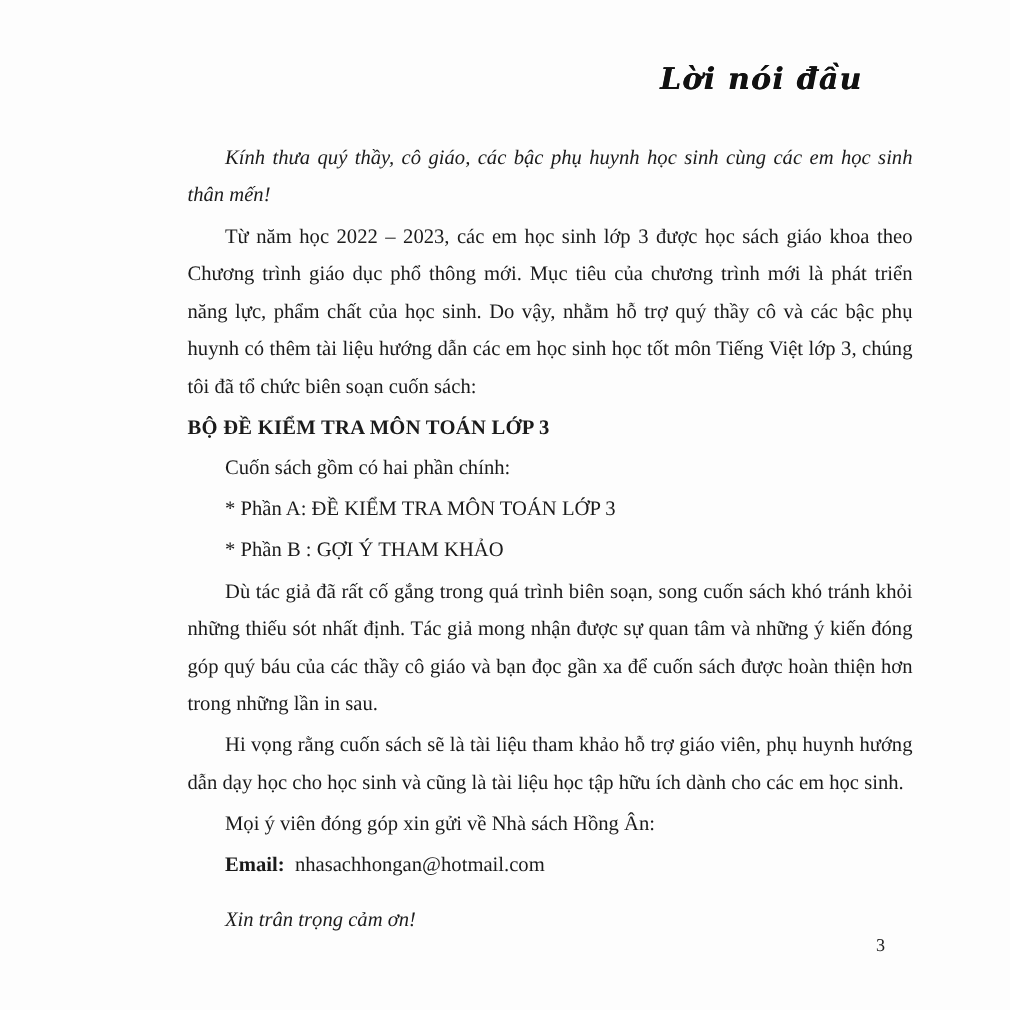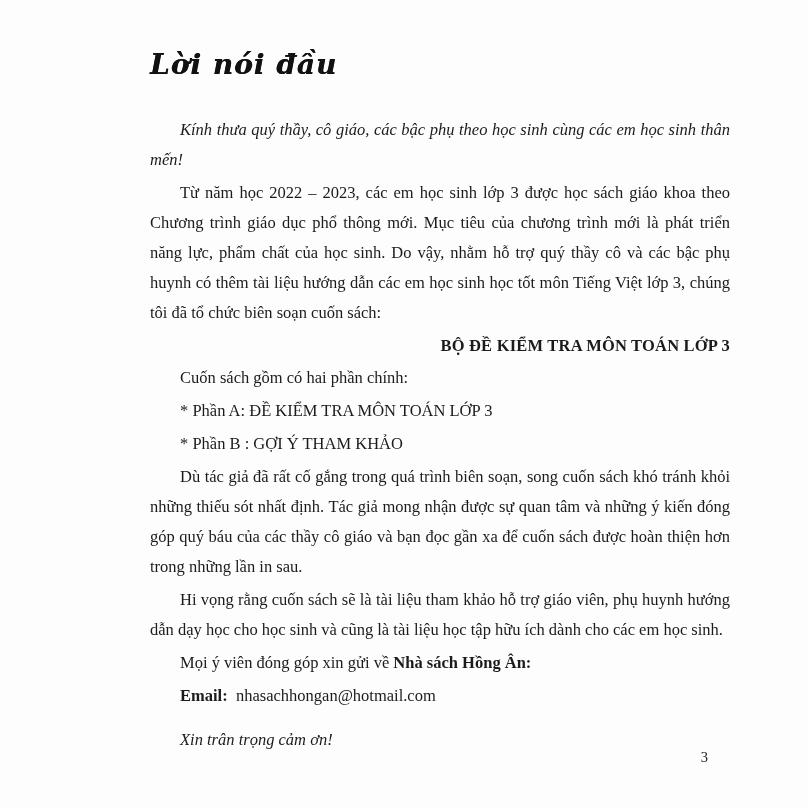--- a/index.html
+++ b/index.html
@@ -16,25 +16,25 @@
   }
   .page {
     position: relative;
     width: 808px;
     height: 808px;
     box-sizing: border-box;
     padding: 30px 78px 0 150px;
     background: #fdfdfd;
   }
   .title {
-    text-align: left;
+    text-align: right;
     font-family: "DejaVu Serif", serif;
     font-style: italic;
     font-weight: bold;
-    font-size: 28px;
+    font-size: 24px;
     letter-spacing: 1px;
     color: #111;
     margin: 18px 0 0 0;
     padding-right: 40px;
     text-shadow: 0.3px 0 0 #111;
   }
   .body-text {
     margin-top: 34px;
     font-size: 16.5px;
     line-height: 1.82;
@@ -49,21 +49,21 @@
     text-indent: 30px;
   }
   .italic {
     font-style: italic;
   }
   .bold {
     font-weight: bold;
     font-family: Liberation Serif, serif;
   }
   .center-bold {
-    text-align: right;
+    text-align: left;
     font-weight: bold;
     font-size: 16.5px;
     letter-spacing: 0.2px;
     margin: 2px 0 2px 0;
   }
   .hang {
     text-indent: 30px;
     font-weight: normal;
   }
   .addr-line {
@@ -75,33 +75,33 @@
     margin-top: 14px;
   }
   .page-number {
     position: absolute;
     right: 100px;
     bottom: 42px;
     font-size: 14.5px;
     color: #222;
   }
   .nowrap-bold {
-    font-weight: bold;
+    font-weight: normal;
   }
 </style>
 </head>
 <body>
 
 <div class="page">
 
   <div class="title">Lời nói đầu</div>
 
   <div class="body-text">
 
-    <p class="indent italic">Kính thưa quý thầy, cô giáo, các bậc phụ theo học sinh cùng các em học sinh thân mến!</p>
+    <p class="indent italic">Kính thưa quý thầy, cô giáo, các bậc phụ huynh học sinh cùng các em học sinh thân mến!</p>
 
     <p class="indent">Từ năm học 2022 – 2023, các em học sinh lớp 3 được học sách giáo khoa theo Chương trình giáo dục phổ thông mới. Mục tiêu của chương trình mới là phát triển năng lực, phẩm chất của học sinh. Do vậy, nhằm hỗ trợ quý thầy cô và các bậc phụ huynh có thêm tài liệu hướng dẫn các em học sinh học tốt môn Tiếng Việt lớp 3, chúng tôi đã tổ chức biên soạn cuốn sách:</p>
 
     <p class="center-bold">BỘ ĐỀ KIỂM TRA MÔN TOÁN LỚP 3</p>
 
     <p class="indent">Cuốn sách gồm có hai phần chính:</p>
 
     <p class="hang">* Phần A: ĐỀ KIỂM TRA MÔN TOÁN LỚP 3</p>
 
     <p class="hang">* Phần B : GỢI Ý THAM KHẢO</p>

